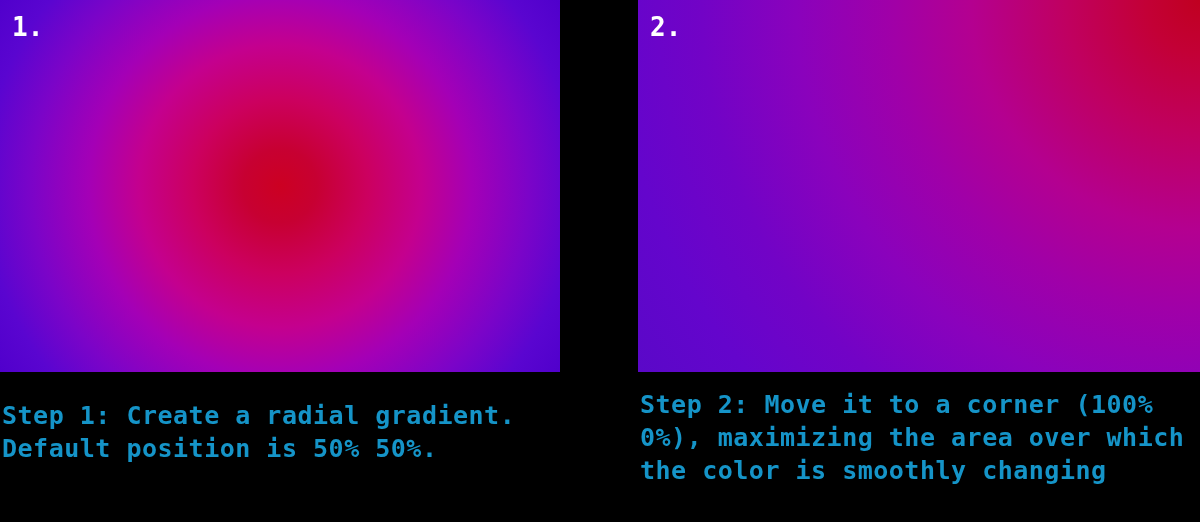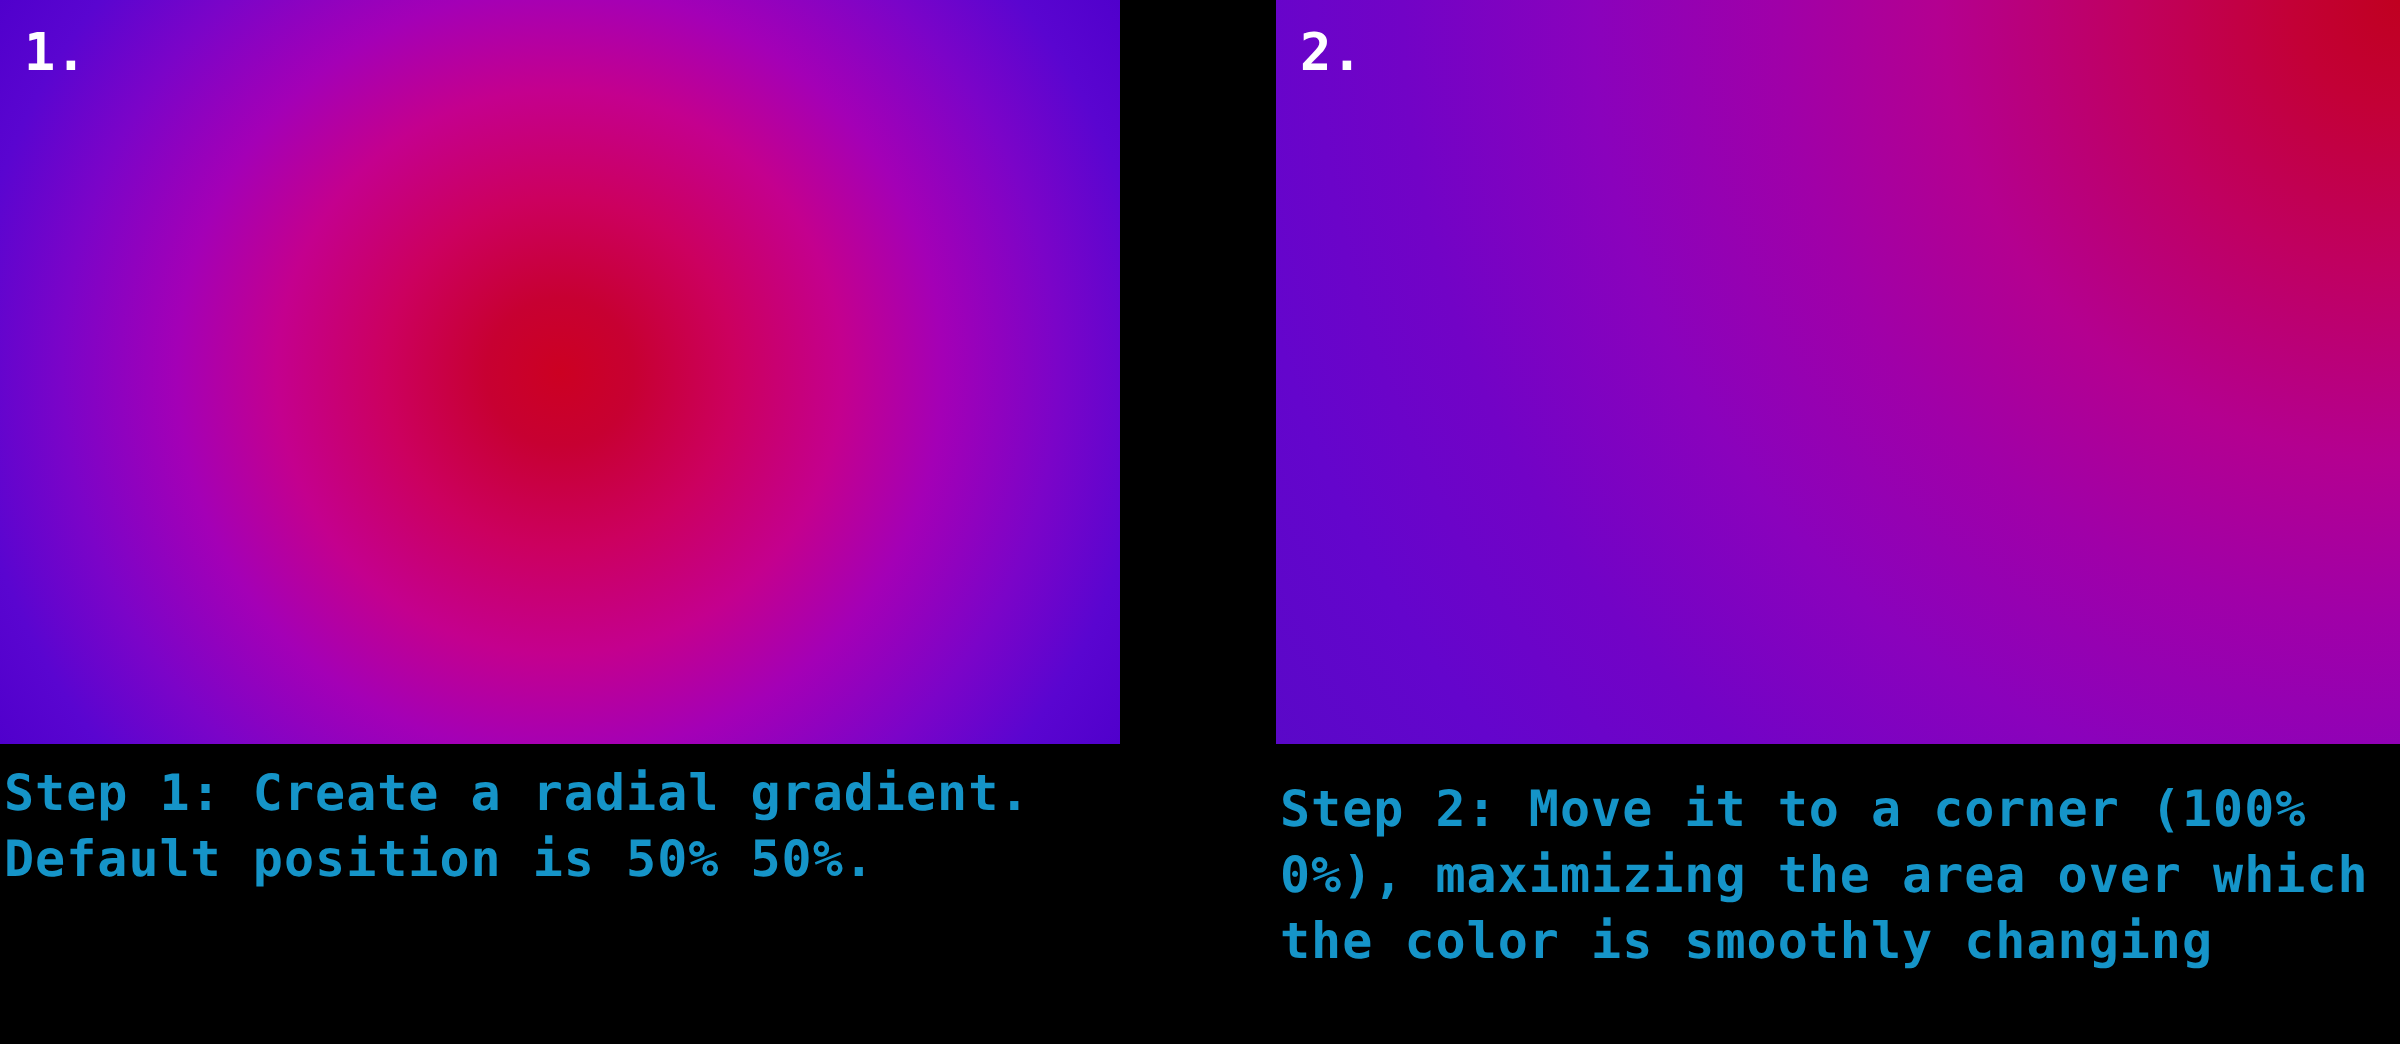--- a/index.html
+++ b/index.html
@@ -86,21 +86,21 @@
     font-size: 25px;
     font-weight: bold;
     line-height: 33px;
     letter-spacing: 0.5px;
     white-space: pre-wrap;
     word-break: normal;
   }
 
   #caption-1 {
     left: 2px;
-    top: 380px;
+    top: 399px;
     width: 566px;
   }
 
   #caption-2 {
     left: 640px;
     top: 388px;
     width: 562px;
   }
 </style>
 </head>

